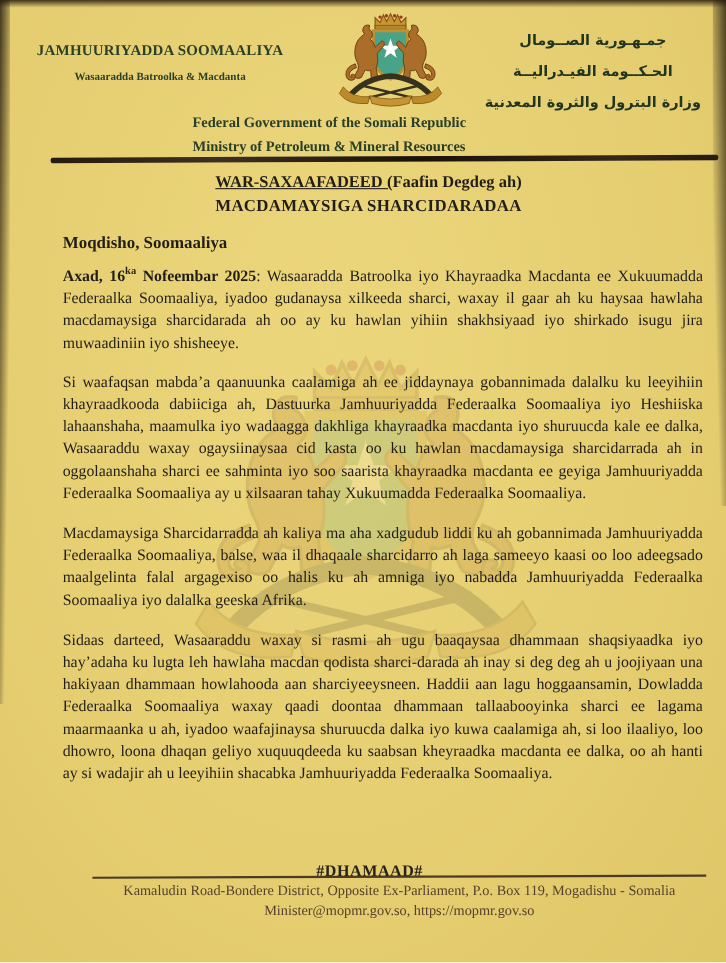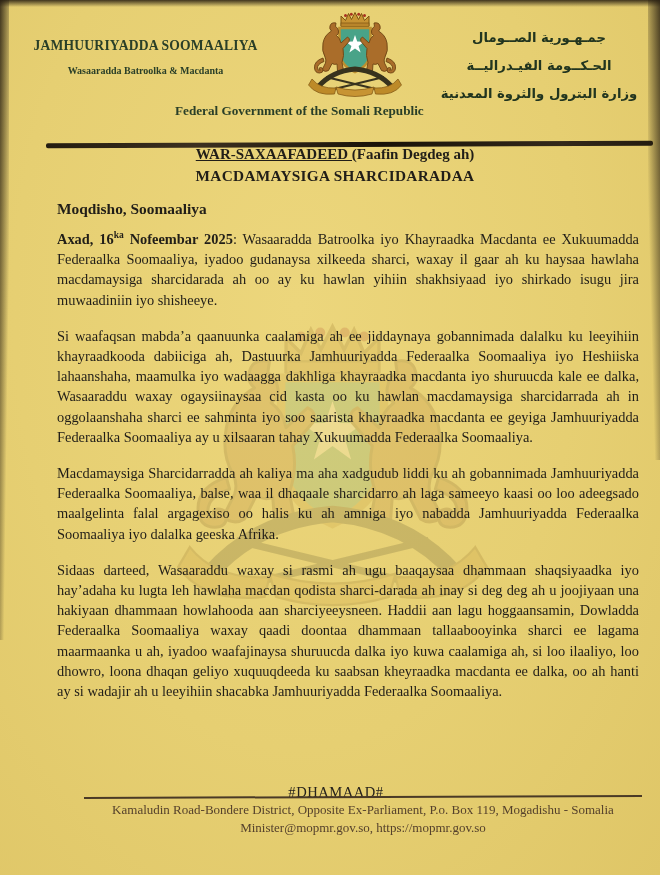--- a/index.html
+++ b/index.html
@@ -32,31 +32,31 @@
     color:#22351f;line-height:28px;direction:rtl;}
 
   .hdr-english{position:absolute;left:175px;top:100px;width:360px;text-align:left;
     font-weight:bold;color:#2a3f28;font-size:13.2px;line-height:22px;}
 
   .rule{position:absolute;left:46px;right:7px;top:142px;height:4.5px;border-radius:2px;
     background:linear-gradient(90deg,#241c10,#3c3020 25%,#191208 55%,#33281a 85%,#241c10);
     transform:rotate(-.25deg);}
 
   
-  .content{position:absolute;left:57px;right:21px;top:144px;color:#211e18;}
+  .content{position:absolute;left:57px;right:21px;top:156px;color:#211e18;}
   .title{text-align:center;font-weight:bold;font-size:15px;line-height:21px;
     margin-bottom:14px;position:relative;left:-13px;}
   .title .u{text-decoration:underline;}
   .title .t2{font-size:15.3px;letter-spacing:.3px;}
   .dateline{font-weight:bold;font-size:15.4px;margin-bottom:11px;}
   .content p{margin:0 0 16px;text-align:justify;font-size:14.4px;line-height:20.2px;}
   .content sup{font-size:9.5px;line-height:0;}
 
   .endmark{position:absolute;top:784px;left:12px;right:0;text-align:center;
-    font-size:14.6px;color:#26221c;letter-spacing:.5px;}
+    font-size:14.6px;color:#26221c;letter-spacing:.5px;font-weight:bold;}
 
   .footer{position:absolute;left:84px;right:18px;top:796px;text-align:center;color:#55412c;}
   .footer-rule{height:2px;background:#4a3a26;margin-bottom:3px;transform:rotate(-.2deg);}
   .footer .f1,.footer .f2{font-size:13px;line-height:17.5px;}
 
   .watermark{position:absolute;left:150px;top:290px;width:365px;height:355px;opacity:.17;}
 </style>
 </head>
 <body>
 
@@ -109,20 +109,21 @@
   </svg>
 
   <div class="hdr-arabic">
     <div>جمـهـورية الصــومال</div>
     <div>الحـكــومة الفيـدراليــة</div>
     <div>وزارة البترول والثروة المعدنية</div>
   </div>
 
   <div class="hdr-english">
     <div>Federal Government of the Somali Republic</div>
+    <div>Ministry of Petroleum &amp; Mineral Resources</div>
   </div>
 
   <div class="rule"></div>
 
   <div class="content">
     <div class="title">
       <div><span class="u">WAR-SAXAAFADEED (</span><span>Faafin Degdeg ah)</span></div>
       <div class="t2">MACDAMAYSIGA SHARCIDARADAA</div>
     </div>
 

